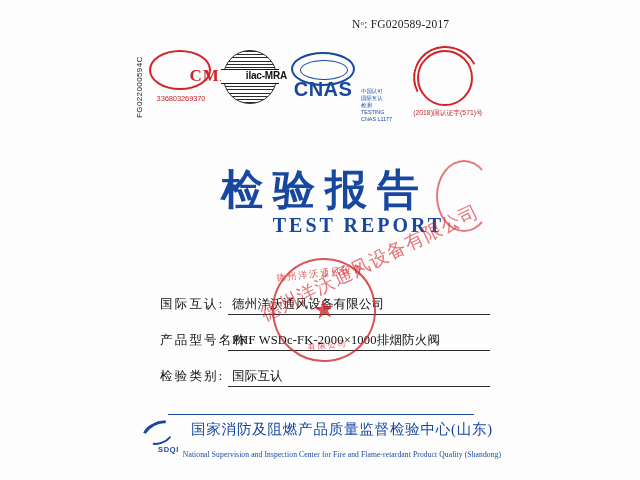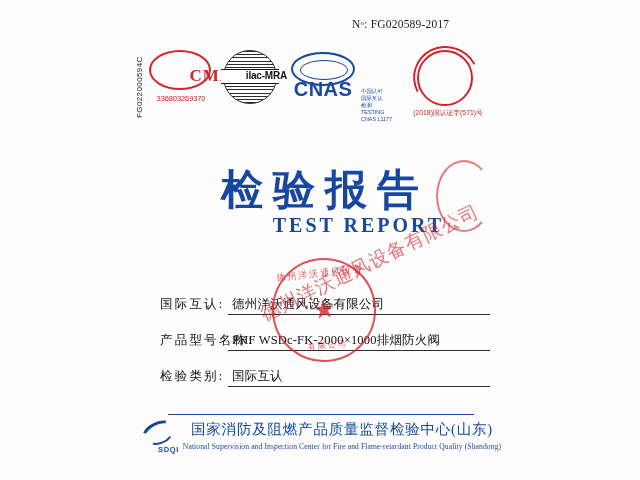--- a/index.html
+++ b/index.html
@@ -445,21 +445,21 @@
   }
   .footer-cn {
     font-size: 14.5px;
     font-weight: normal;
     color: #17479e;
     letter-spacing: 0.8px;
     font-family: "Liberation Serif", serif;
     white-space: nowrap;
   }
   .footer-en {
-    margin-top: 3px;
+    margin-top: 11px;
     font-size: 7.6px;
     color: #17479e;
     letter-spacing: 0.1px;
     font-family: "Liberation Serif", serif;
     white-space: nowrap;
   }
 </style>
 </head>
 <body>
 

